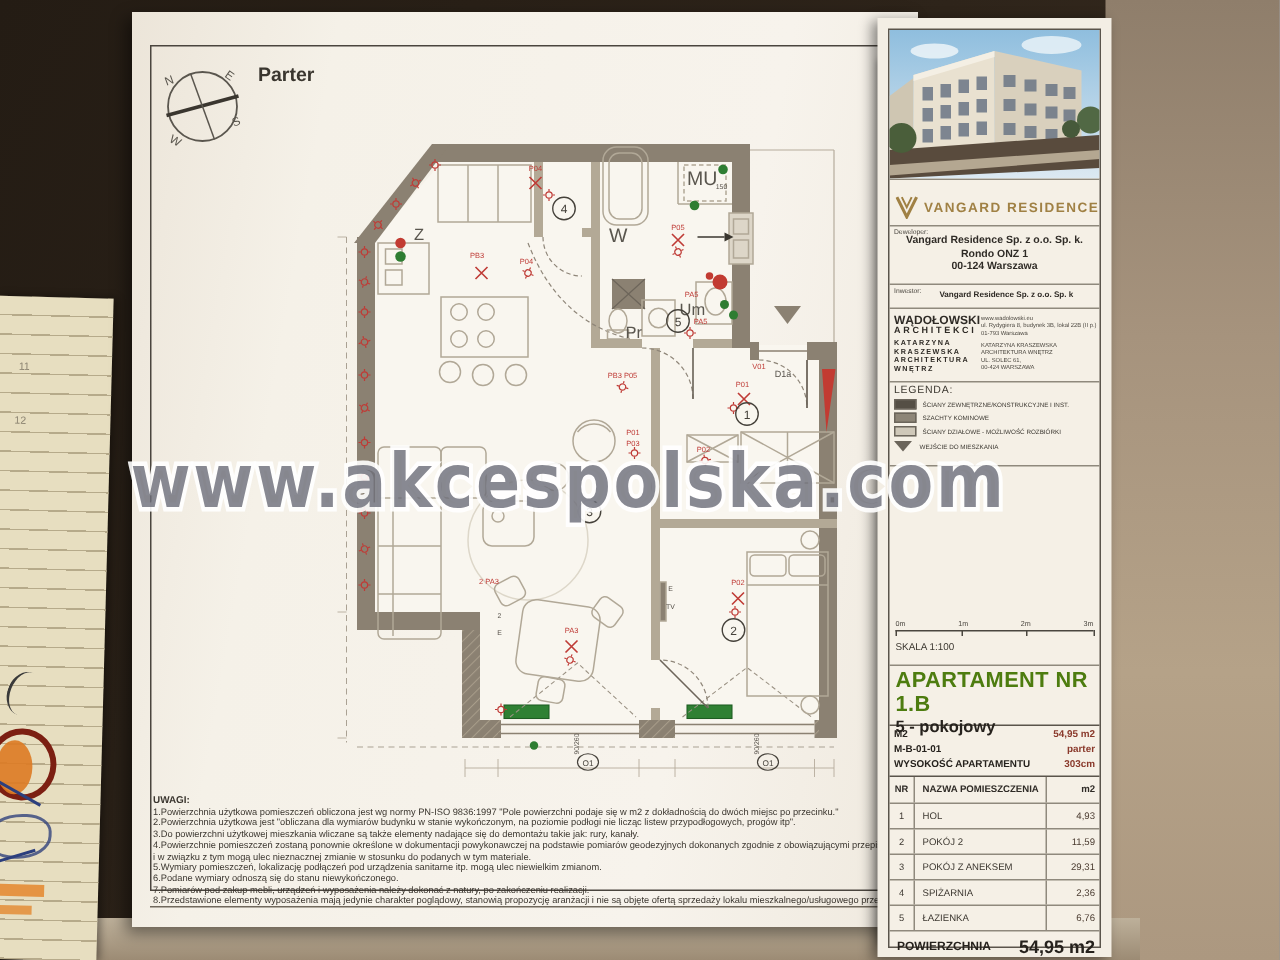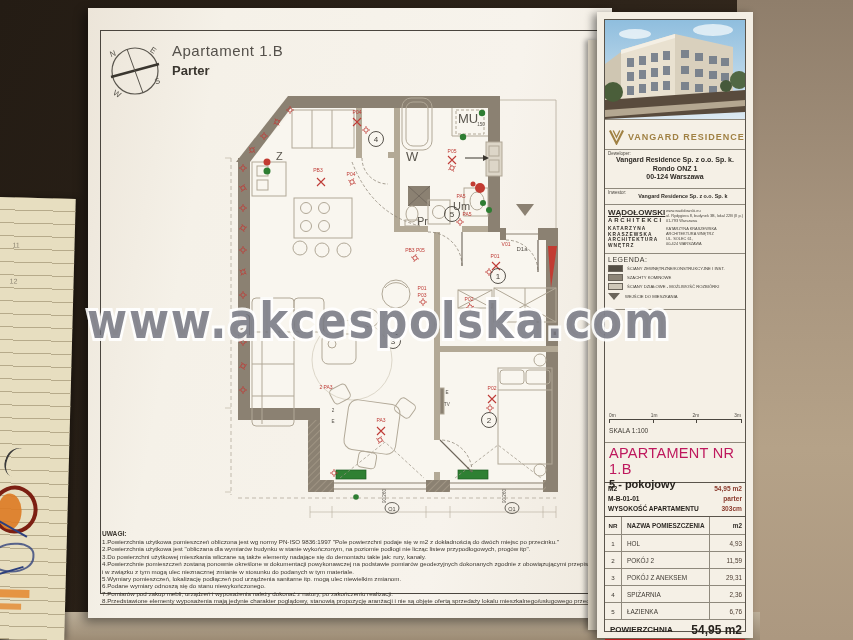--- a/index.html
+++ b/index.html
@@ -51,35 +51,35 @@
   
   .t-room{font-size:11px;fill:#5a564e;}
   .t-big{font-size:13px;fill:#5a564e;}
   .t-red{font-size:5px;fill:#bf3b36;}
   .t-tiny{font-size:4.6px;fill:#56514a;}
   .t-num{font-size:8px;fill:#45413a;}
   .t-o1{font-size:5.5px;fill:#45413a;}
 
   
   #panel-shadow{left:588px;top:40px;width:12px;height:590px;background:#ddd5c4;box-shadow:-3px 0 5px rgba(0,0,0,.35);}
-  #panel{left:597px;top:12px;width:156px;height:626px;background:#f3eee4;z-index:40;
+  #panel{left:585px;top:12px;width:156px;height:626px;background:#f3eee4;z-index:40;
     box-shadow:-4px 2px 8px rgba(0,0,0,.45);}
   #panel-inner{position:absolute;left:7px;top:7px;width:140px;height:611px;border:1px solid #5a544b;background:#f5f0e6;}
   .sect{border-bottom:1px solid #8f897d;position:relative;overflow:hidden;}
   #bldg{height:99px;border-bottom:1px solid #8f897d;}
   #logo-bar{height:25px;display:flex;align-items:center;padding-left:4px;}
   #logo-text{color:#a08144;font-weight:bold;font-size:9px;letter-spacing:1px;margin-left:4px;}
   .sec-label{font-size:4.5px;color:#4a463f;padding:1px 0 0 3px;}
   #dev-sect{height:38px;text-align:center;}
   .dev-line{font-size:7px;font-weight:bold;color:#2f2b26;line-height:8.6px;}
   #inw-sect{height:15px;display:flex;}
   #inw-val{font-size:5.4px;font-weight:bold;color:#2f2b26;margin:4px 0 0 12px;}
   #arch-sect{height:48px;display:flex;}
   #arch-left{width:58px;padding:3px 0 0 3px;}
-  #al-1{font-size:8px;font-weight:bold;color:#2f2b26;text-decoration:underline;}
+  #al-1{font-size:8px;font-weight:bold;color:#2f2b26;}
   #al-2{font-size:6px;font-weight:bold;letter-spacing:1.8px;color:#2f2b26;}
   .al-s{font-size:4.8px;font-weight:bold;letter-spacing:1px;color:#2f2b26;line-height:5.6px;}
   #arch-right{flex:1;padding-top:4px;}
   .ar-l{font-size:3.9px;color:#4a463f;line-height:4.8px;}
   .ar-gap{height:4px;}
   #legend-sect{height:53px;padding:2px 0 0 3px;}
   #legend-title{font-size:7px;color:#3c3831;letter-spacing:.5px;margin-bottom:2px;}
   .leg-row{display:flex;align-items:center;margin-bottom:2.2px;}
   .leg-sw{width:13px;height:5px;margin-right:4px;border:.5px solid #6b655b;}
   .sw-dark{background:#554f45;}
@@ -88,21 +88,21 @@
   .sw-tri{width:0;height:0;border-left:6px solid transparent;border-right:6px solid transparent;
           border-top:7px solid #6b655b;background:none;border-bottom:none;margin-right:5px;}
   .leg-lab{font-size:4.2px;color:#3c3831;}
   #spacer{height:101px;border-bottom:none;}
   #scale-sect{height:29px;border-bottom:1px solid #8f897d;padding:2px 4px 0 4px;}
   #scale-ticks{display:flex;justify-content:space-between;font-size:4.8px;color:#4a463f;}
   #scale-line{height:5px;border-top:1px solid #4a463f;position:relative;margin-top:1px;}
   .sc-t{position:absolute;top:-1px;width:1px;height:4px;background:#4a463f;}
   #scale-label{font-size:6.6px;color:#3c3831;margin-top:2px;}
   #apt-sect{height:37px;padding:2px 0 0 4px;border-bottom:1px solid #5a544b;}
-  #apt-title{font-size:14.5px;font-weight:normal;color:#be185d;letter-spacing:.3px;}
+  #apt-title{font-size:14.5px;font-weight:bold;color:#4d7c0f;letter-spacing:.3px;}
   #apt-sub{font-size:11px;font-weight:bold;color:#26221d;margin-top:1px;}
   #info-sect{height:32px;padding:1px 3px 0 3px;border-bottom:1px solid #5a544b;}
   .info-row{display:flex;justify-content:space-between;line-height:10px;}
   .info-l{font-size:6.6px;font-weight:bold;color:#26221d;}
   .info-v{font-size:6.6px;font-weight:bold;color:#8a3a2c;}
   #tbl{width:100%;}
   .trow{display:flex;border-bottom:1px solid #8f897d;align-items:center;}
   .c-nr{width:16px;text-align:center;font-size:6.2px;color:#3d3831;border-right:1px solid #8f897d;align-self:stretch;display:flex;align-items:center;justify-content:center;}
   .c-name{flex:1;font-size:6.4px;color:#3d3831;padding-left:5px;border-right:1px solid #8f897d;align-self:stretch;display:flex;align-items:center;}
   .c-val{width:32px;text-align:right;font-size:6.4px;color:#4a3b30;padding-right:3px;}
@@ -140,21 +140,20 @@
     <circle cx="29" cy="29" r="23" fill="none" stroke="#5a564e" stroke-width="1.2"></circle>
     <line x1="5" y1="35" x2="53" y2="22" stroke="#3a362f" stroke-width="2.4"></line>
     <line x1="21" y1="7" x2="37" y2="51" stroke="#5a564e" stroke-width="1"></line>
     <text x="4" y="14" font-size="8" fill="#5a564e" transform="rotate(-20 8 12)">N</text>
     <text x="44" y="11" font-size="8" fill="#5a564e" transform="rotate(35 47 9)">E</text>
     <text x="49" y="42" font-size="8" fill="#5a564e" transform="rotate(-20 51 40)">S</text>
     <text x="7" y="54" font-size="8" fill="#5a564e" transform="rotate(30 10 52)">W</text>
   </svg>
 
   <div class="abs" id="title-block">
-    <div id="title-l2">Apartament 1.B</div>
     <div id="title-l3">Parter</div>
   </div>
 
   <svg class="abs" style="left:135px;top:76px;" width="372" height="452" viewBox="223 84 372 452">
     <defs>
       <pattern id="hatch" width="5" height="5" patternUnits="userSpaceOnUse" patternTransform="rotate(45)">
         <rect width="5" height="5" fill="#8b8172"></rect>
           <line x1="0" y1="0" x2="0" y2="5" stroke="#a89d8a" stroke-width="1.4"></line>
       </pattern>
       <g id="rsym">

